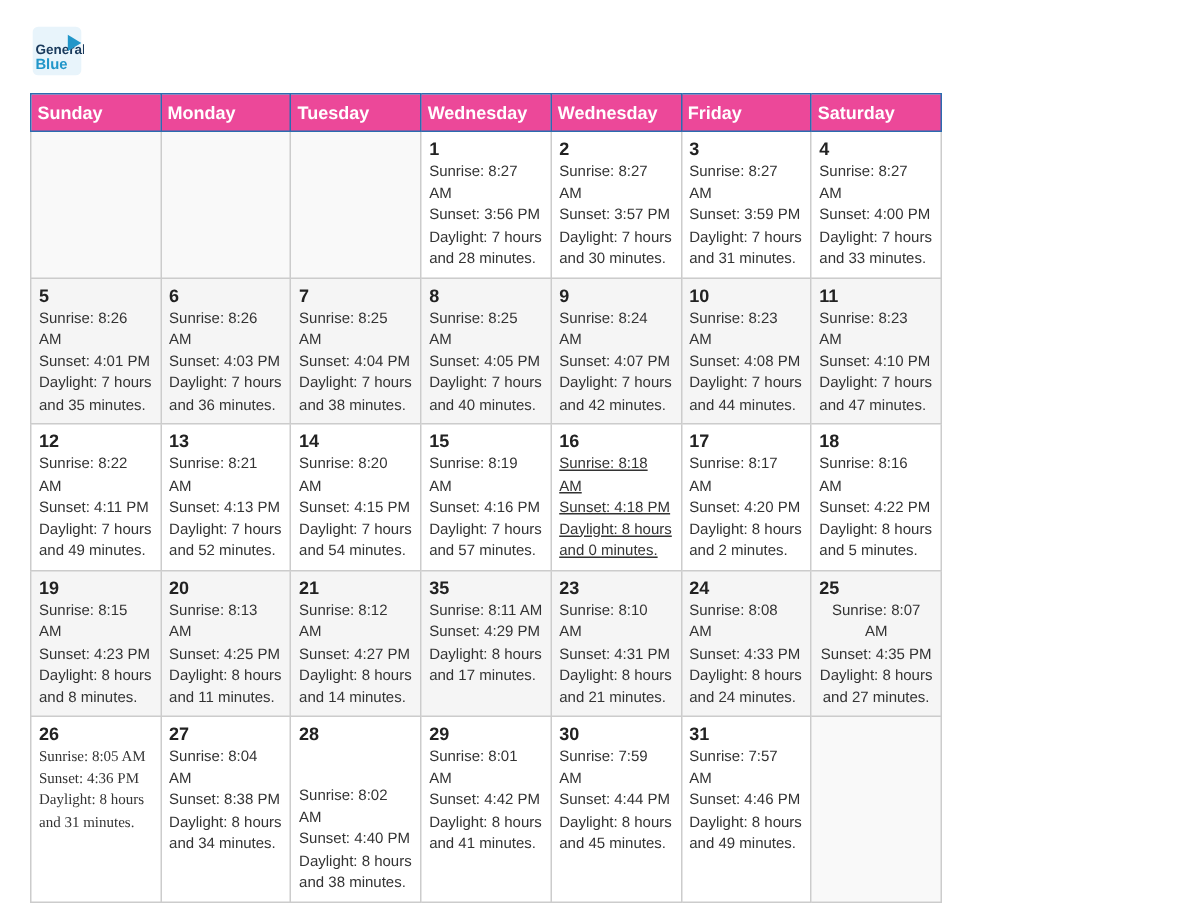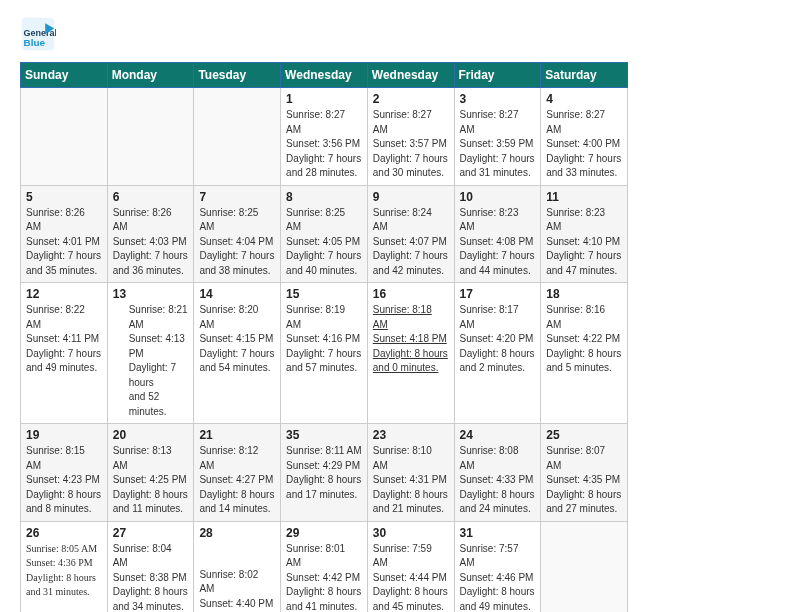--- a/index.html
+++ b/index.html
@@ -40,21 +40,21 @@
     .location-title {
       font-size: 15px;
       color: #333;
     }
     table {
       width: 100%;
       border-collapse: collapse;
       table-layout: fixed;
     }
     thead th {
-      background-color: #0f766e;
+      background-color: #ec4899;
       color: #fff;
       font-size: 12px;
       font-weight: bold;
       padding: 5px 4px;
       text-align: left;
       border: 1px solid #2b6cb0;
     }
     tbody td {
       vertical-align: top;
       border: 1px solid #ccc;
@@ -205,21 +205,21 @@
         <tr>
           <td>
             <span class="day-number">12</span>
             <div class="day-info" style="white-space: pre-line;">Sunrise: 8:22 AM
 Sunset: 4:11 PM
 Daylight: 7 hours
 and 49 minutes.</div>
           </td>
           <td>
             <span class="day-number">13</span>
-            <div class="day-info" style="white-space: pre-line; margin-left: 16px;">Sunrise: 8:21 AM
+            <div class="day-info" style="white-space: pre-line;">Sunrise: 8:21 AM
 Sunset: 4:13 PM
 Daylight: 7 hours
 and 52 minutes.</div>
           </td>
           <td>
             <span class="day-number">14</span>
             <div class="day-info" style="white-space: pre-line;">Sunrise: 8:20 AM
 Sunset: 4:15 PM
 Daylight: 7 hours
 and 54 minutes.</div>
@@ -291,21 +291,21 @@
           </td>
           <td>
             <span class="day-number">24</span>
             <div class="day-info" style="white-space: pre-line;">Sunrise: 8:08 AM
 Sunset: 4:33 PM
 Daylight: 8 hours
 and 24 minutes.</div>
           </td>
           <td>
             <span class="day-number">25</span>
-            <div class="day-info" style="white-space: pre-line;">Sunrise: 8:07 AM
+            <div class="day-info" style="white-space: pre-line; text-align: center;">Sunrise: 8:07 AM
 Sunset: 4:35 PM
 Daylight: 8 hours
 and 27 minutes.</div>
           </td>
         </tr>
         <tr>
           <td>
             <span class="day-number">26</span>
             <div class="day-info" style="white-space: pre-line; font-family: Liberation Serif, serif;">Sunrise: 8:05 AM
 Sunset: 4:36 PM

